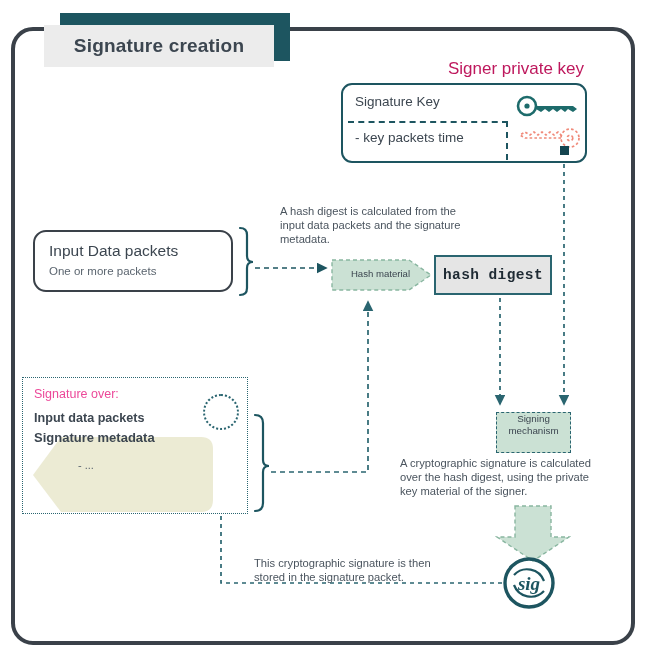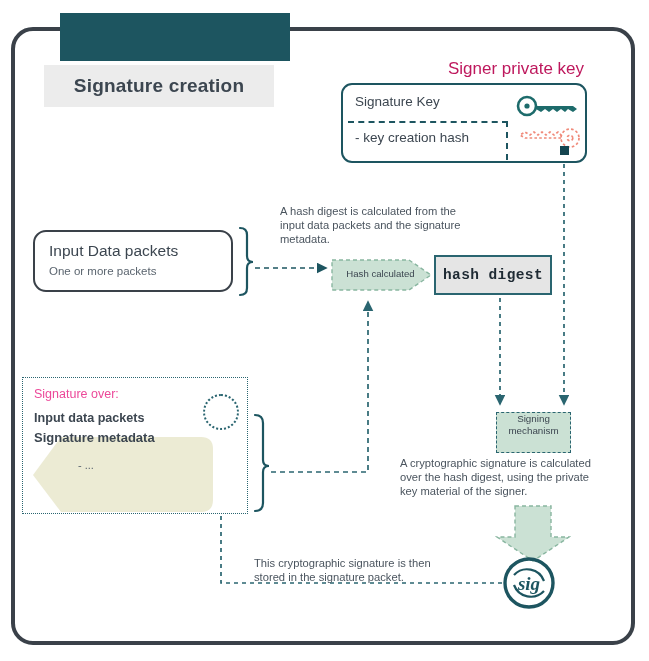--- a/index.html
+++ b/index.html
@@ -8,21 +8,21 @@
 
   #stage{position:absolute;left:0;top:0;width:649px;height:661px;}
 
   
   #card-frame{position:absolute;left:11px;top:27px;width:624px;height:618px;
       border:4px solid #3a4149;border-radius:22px;background:#fff;box-sizing:border-box;}
 
   
   #title-shadow{position:absolute;left:60px;top:13px;width:230px;height:48px;background:#1d5560;}
   #title-plate{position:absolute;left:44px;top:25px;width:230px;height:42px;background:#ececec;
-      display:flex;align-items:center;justify-content:center;margin-top:40px;}
+      display:flex;align-items:center;justify-content:center;}
   #title-plate span{font-size:19px;font-weight:700;color:#3c4650;letter-spacing:.2px;}
 
   
   .ptext{position:absolute;font-size:11.2px;line-height:14px;color:#4a545e;white-space:pre-line;}
 
   
   #signer-label{position:absolute;left:448px;top:59px;font-size:17px;color:#be185d;}
 
   
   #key-box{position:absolute;left:341px;top:83px;width:246px;height:80px;
@@ -119,21 +119,21 @@
   <div id="title-shadow"></div>
   <div id="title-plate">
     <span>Signature creation</span>
   </div>
 
   <div id="signer-label">Signer private key</div>
 
   <div id="key-box">
     <div id="key-box-title">Signature Key</div>
     <div id="key-dash-sub"></div>
-    <div id="key-sub-label">- key creation hash</div>
+    <div id="key-sub-label">- key packets time</div>
 
     <svg id="key-icons" viewBox="0 0 70 66">
 
       <g fill="none" stroke="#1d6b6b" stroke-width="2.6">
         <circle cx="12" cy="15" r="9"></circle>
         <circle cx="12" cy="15" r="2.6" fill="#1d6b6b" stroke="none"></circle>
         <path d="M21,15 L58,15 L62,18 L58,21 L53,18 L50,21 L46,18 L42,21 L38,18 L34,21 L30,18 L26,21 L21,18 Z" fill="#1d6b6b" stroke="none"></path>
       </g>
 
       <g fill="none" stroke="#f08a7a" stroke-width="1.7" stroke-dasharray="2.6,2.2">
@@ -150,21 +150,21 @@
     <div id="input-sub">One or more packets</div>
   </div>
 
   <div class="ptext" style="left:280px;top:204px;width:215px;">A hash digest is calculated from the
 input data packets and the signature
 metadata.</div>
 
   <svg id="hash-arrow" viewBox="0 0 101 36">
     <path d="M1,3 L78,3 L100,18 L78,33 L1,33 Z" fill="#cbe1d4" stroke="#89b6a0" stroke-width="1.4" stroke-dasharray="4,3"></path>
   </svg>
-  <div id="hash-arrow-label">Hash calculated</div>
+  <div id="hash-arrow-label">Hash material</div>
 
   <div id="hash-digest">
     <span>hash digest</span>
   </div>
 
   <div id="sigtype-box"></div>
 
   <svg id="tag-shape" viewBox="0 0 180 75">
     <path d="M28,0 L168,0 q12,0 12,12 L180,63 q0,12 -12,12 L28,75 L0,38 Z" fill="#ecebd4"></path>
   </svg>

